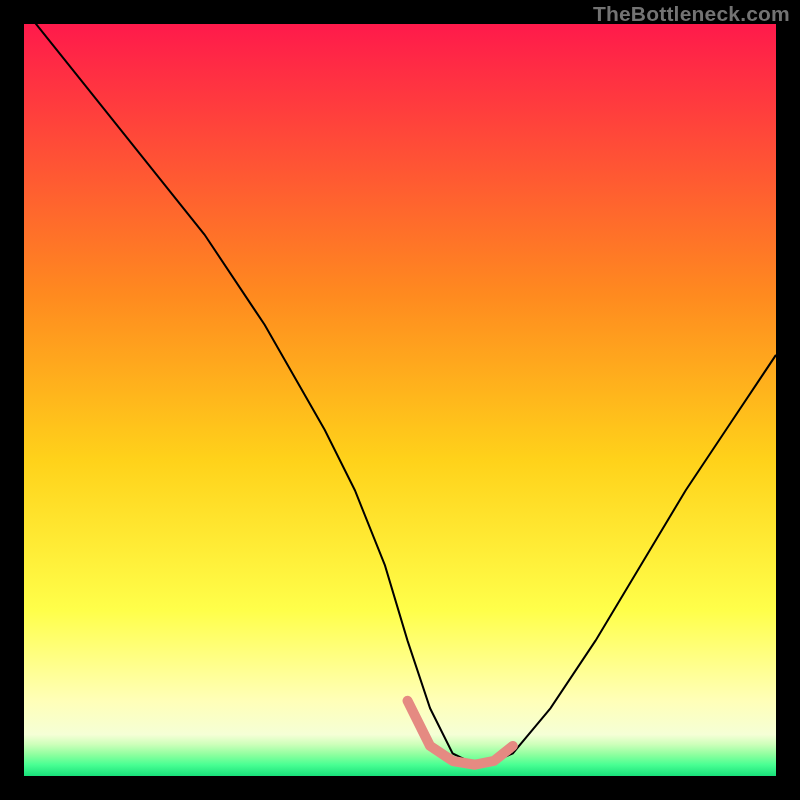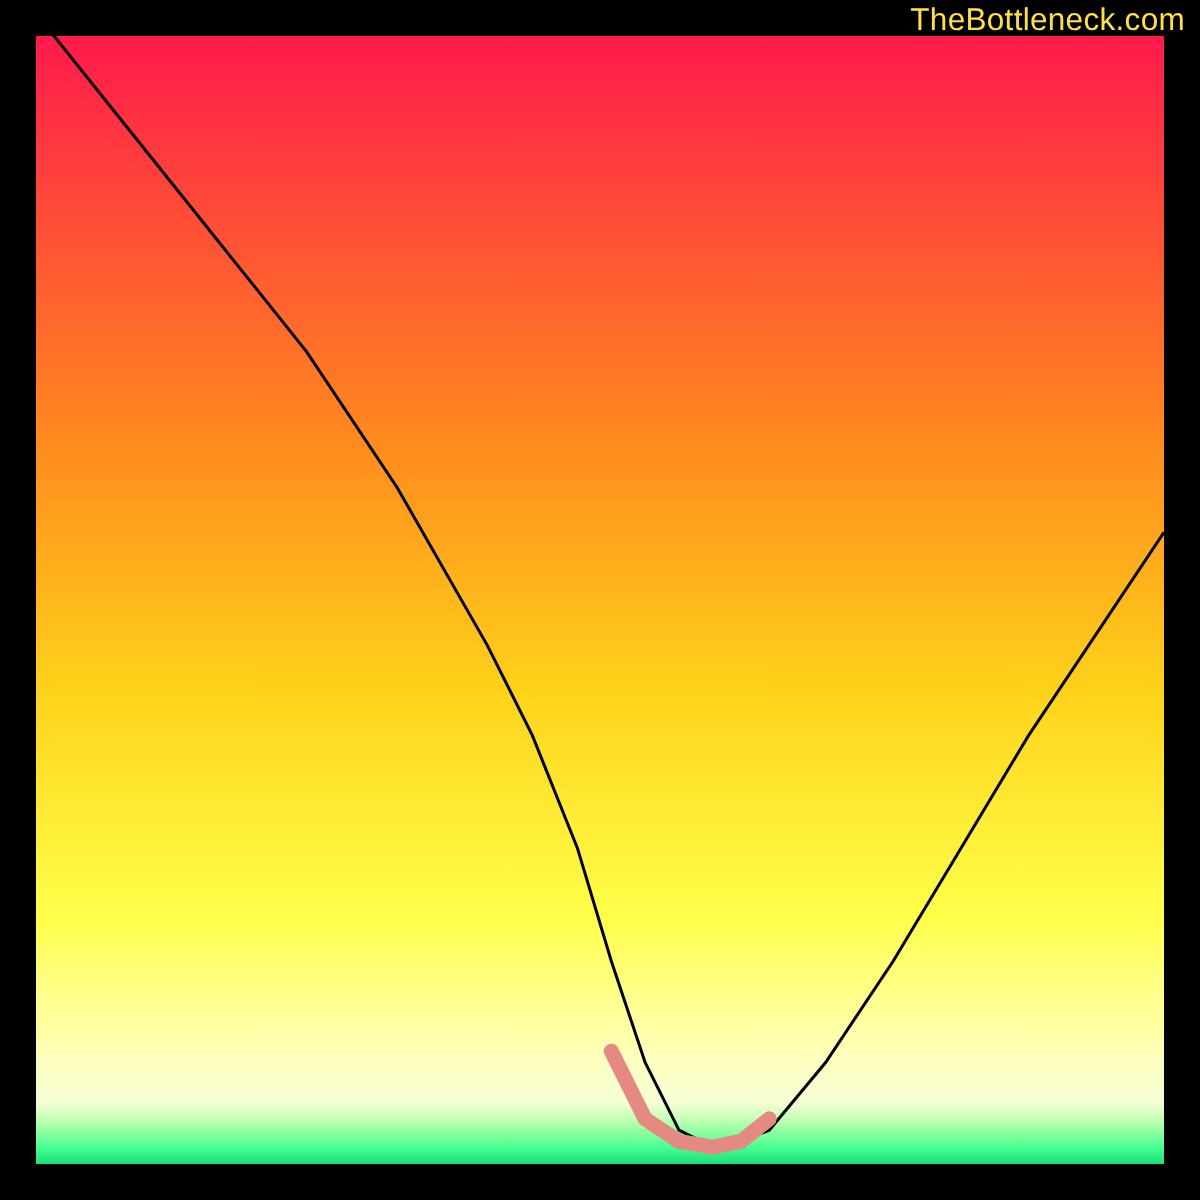--- a/index.html
+++ b/index.html
@@ -24,23 +24,23 @@
     top: 24px;
     left: 24px;
     width: 752px;
     height: 752px;
     overflow: hidden;
   }
   .watermark {
     position: absolute;
     top: 2px;
     right: 10px;
-    color: #fde047;
+    color: #737373;
     font-size: 21px;
-    font-weight: 400;
+    font-weight: 700;
     letter-spacing: 0.2px;
     z-index: 50;
     user-select: none;
   }
   svg {
     display: block;
   }
 </style>
 </head>
 <body>

